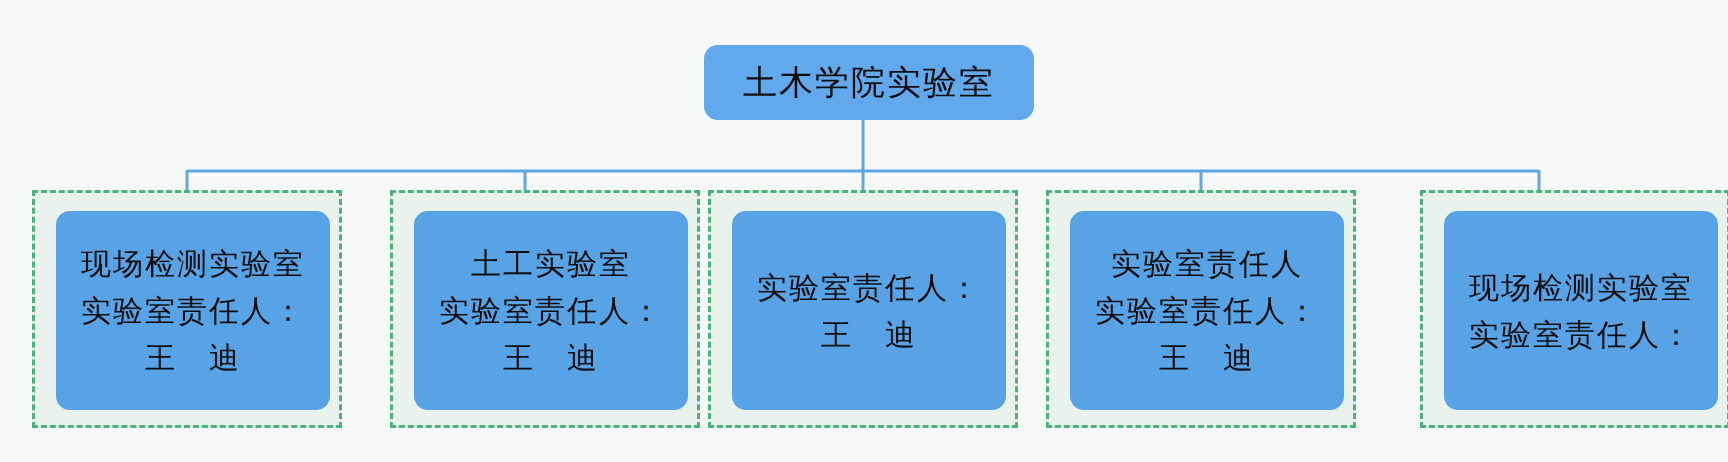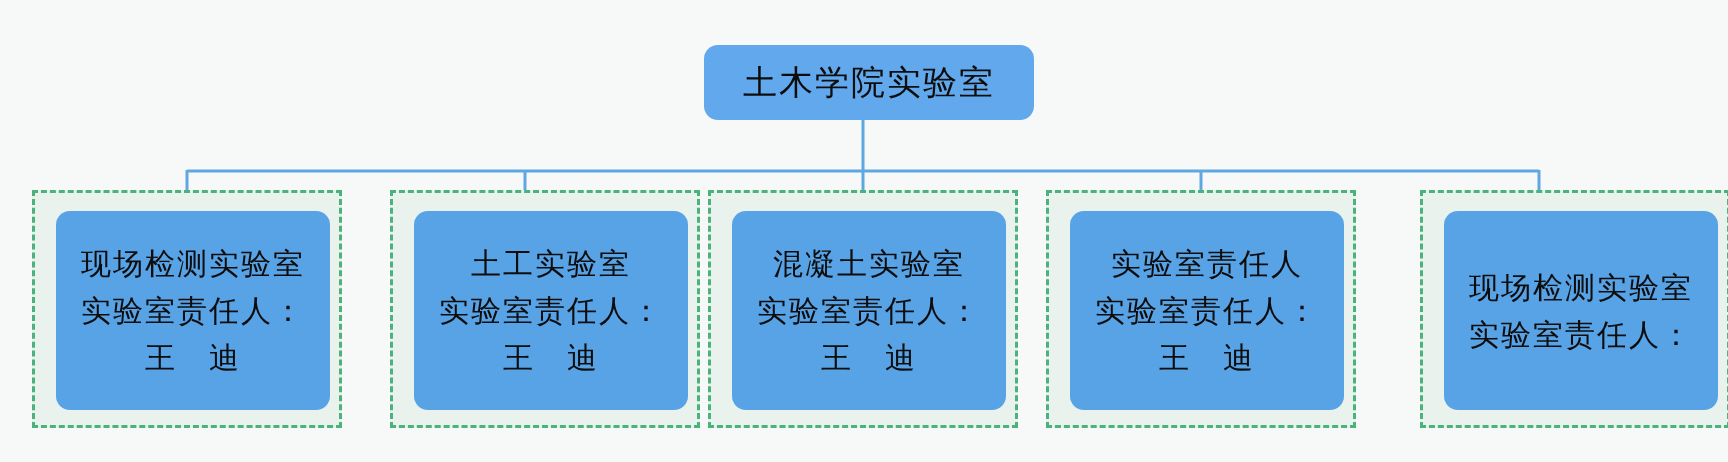--- a/index.html
+++ b/index.html
@@ -103,21 +103,20 @@
   <div class="child-wrap" style="left:390px">
     <div class="node child-node">
       <div class="line">土工实验室</div>
       <div class="line">实验室责任人：</div>
       <div class="line">王　迪</div>
     </div>
   </div>
 
   <div class="child-wrap" style="left:708px">
     <div class="node child-node">
-      <div class="line">混凝土实验室</div>
       <div class="line">实验室责任人：</div>
       <div class="line">王　迪</div>
     </div>
   </div>
 
   <div class="child-wrap" style="left:1046px">
     <div class="node child-node">
       <div class="line">实验室责任人</div>
       <div class="line">实验室责任人：</div>
       <div class="line">王　迪</div>

